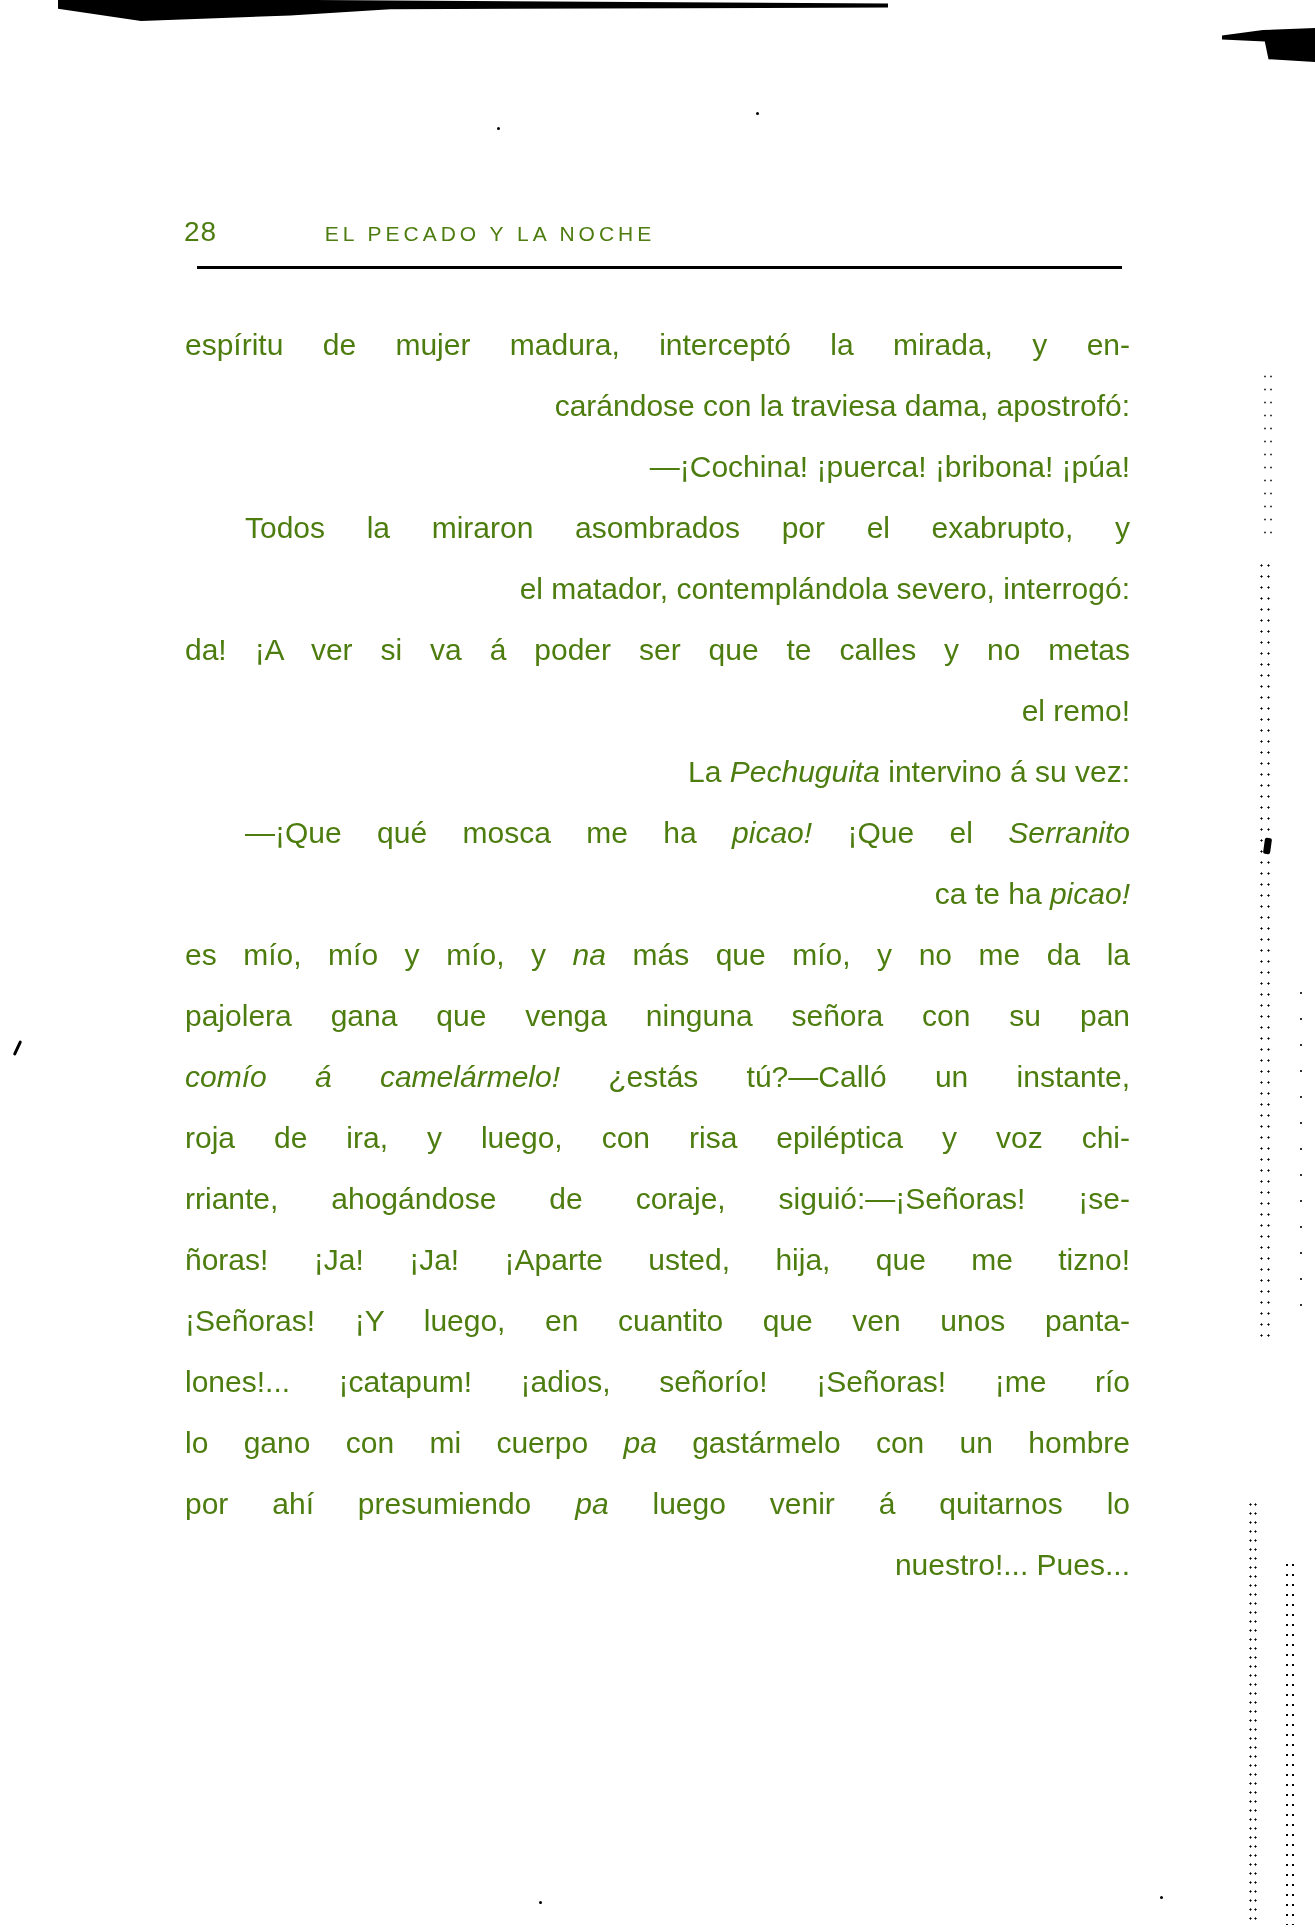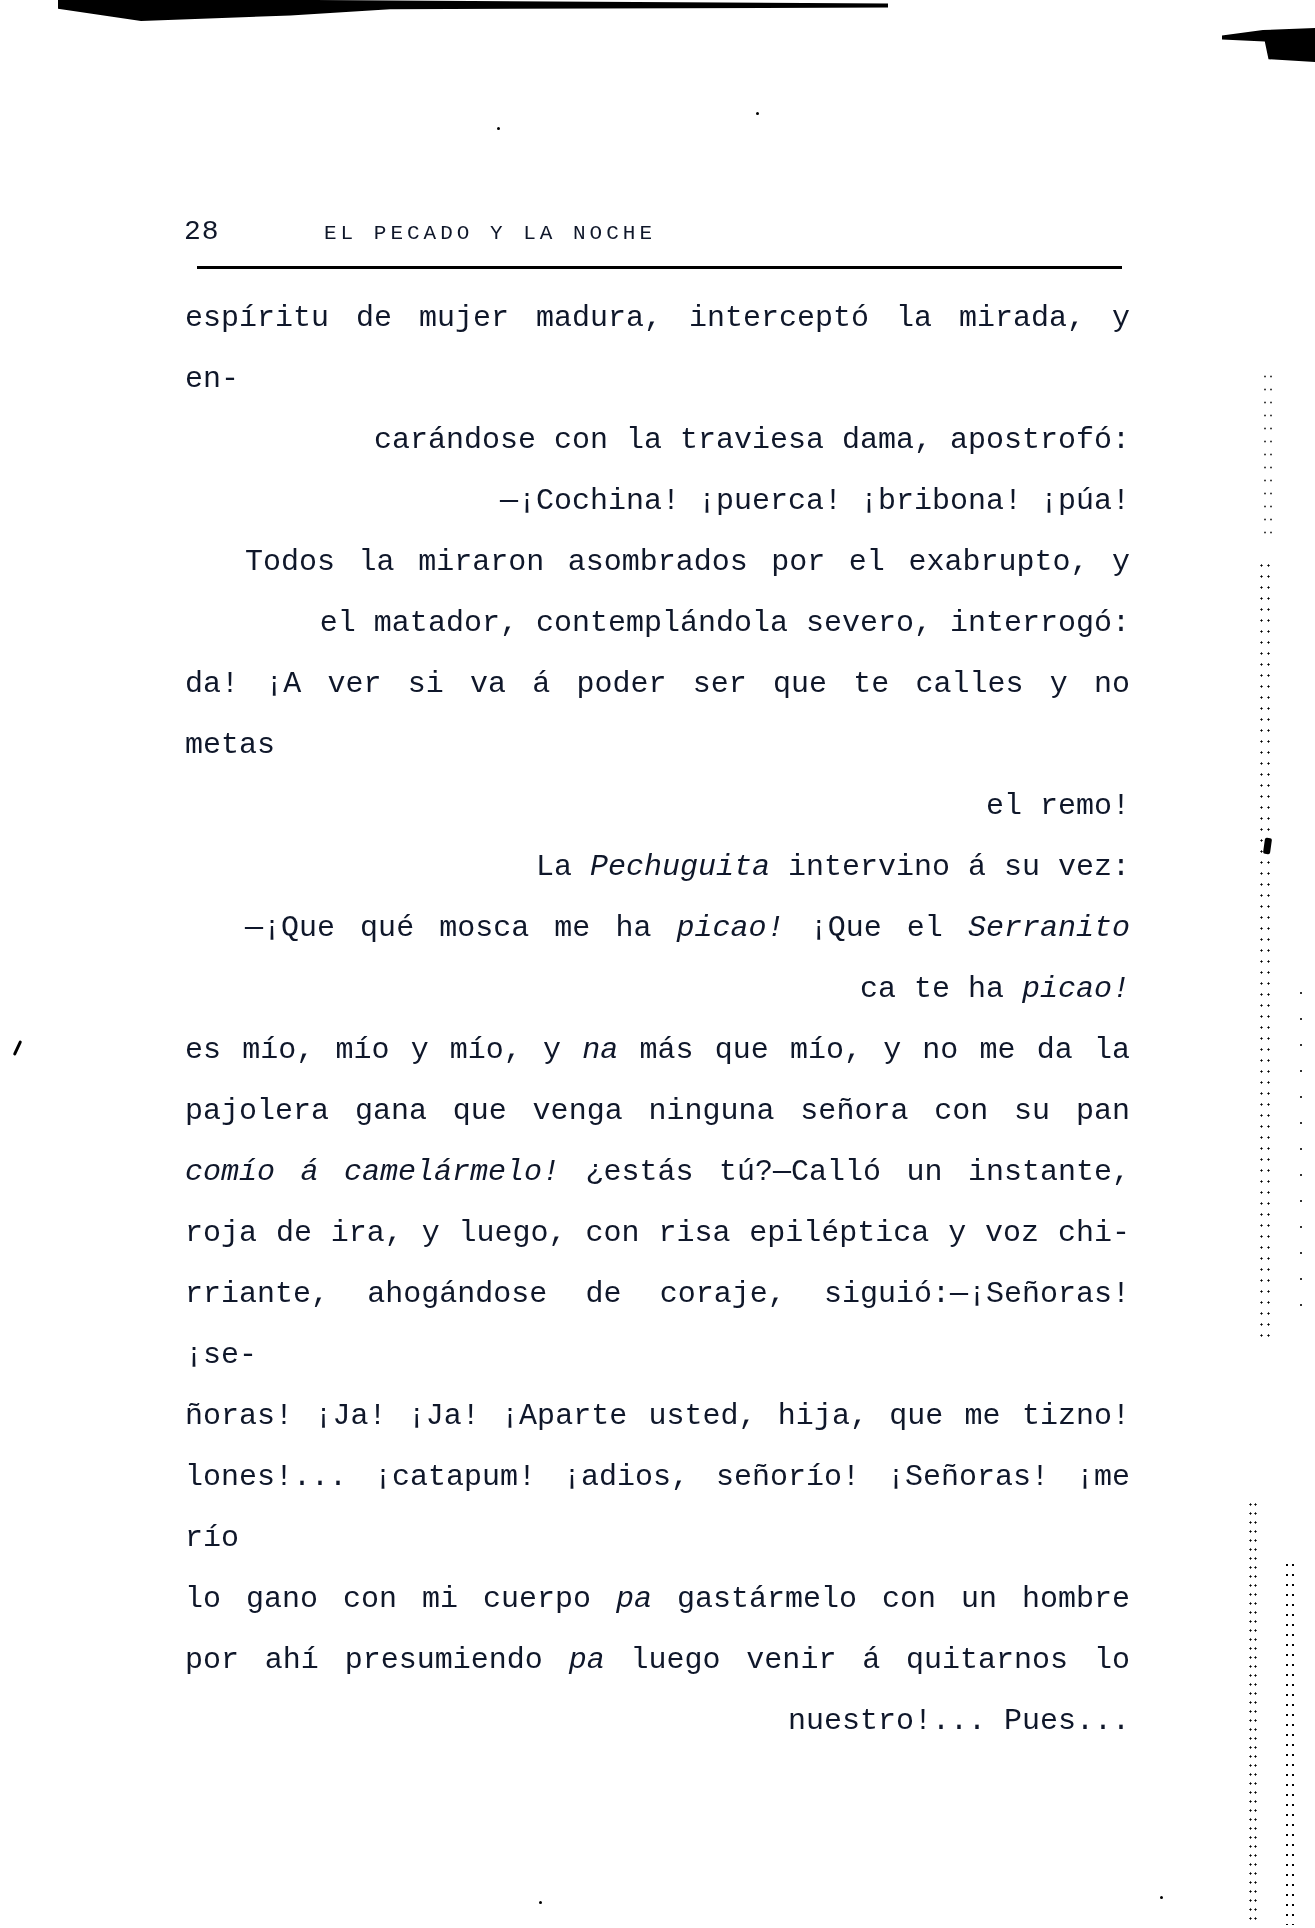--- a/index.html
+++ b/index.html
@@ -1,39 +1,39 @@
 <!DOCTYPE html>
 <html><head>
 <meta charset="utf-8">
 <style>
   html,body{margin:0;padding:0;background:#ffffff;}
   .page{
     position:relative;
     width:1315px;height:1928px;
-    background:#ffffff;color:#0f172a;
-    font-family:Liberation Mono, monospace;
+    background:#ffffff;color:#4d7c0f;
+    font-family:Liberation Sans, sans-serif;
     overflow:hidden;
   }
   
   #page-number{
     position:absolute;left:184px;top:216px;
     font-size:28px;letter-spacing:1px;
   }
   #running-title{
     position:absolute;left:490px;top:222px;
     transform:translateX(-50%);
     font-size:21px;letter-spacing:4px;white-space:nowrap;text-align:center;
   }
   #header-rule{
     position:absolute;left:197px;top:266px;
     width:925px;height:3px;background:#000;
   }
   
   #body-text{
-    position:absolute;left:185px;top:288px;width:945px;
+    position:absolute;left:185px;top:314px;width:945px;
     font-size:30px;line-height:61px;
   }
   .line{text-align:right;white-space:normal;}
   .line.justify{text-align:justify;text-align-last:justify;}
   .line.indent{text-indent:60px;}
   .it{font-style:italic;}
   
   .artifact{position:absolute;background:#000;}
   #art-tl{
     left:58px;top:0;width:830px;height:22px;
@@ -101,19 +101,20 @@
       <div class="line"><span>el remo!</span></div>
       <div class="line indent"><span>La </span><span class="it">Pechuguita</span><span> intervino á su vez:</span></div>
       <div class="line indent justify"><span>—¡Que qué mosca me ha </span><span class="it">picao!</span><span> ¡Que el </span><span class="it">Serranito</span></div>
       <div class="line"><span>ca te ha </span><span class="it">picao!</span></div>
       <div class="line justify"><span>es mío, mío y mío, y </span><span class="it">na</span><span> más que mío, y no me da la</span></div>
       <div class="line justify"><span>pajolera gana que venga ninguna señora con su pan</span></div>
       <div class="line justify"><span class="it">comío á camelármelo!</span><span> ¿estás tú?—Calló un instante,</span></div>
       <div class="line justify"><span>roja de ira, y luego, con risa epiléptica y voz chi-</span></div>
       <div class="line justify"><span>rriante, ahogándose de coraje, siguió:—¡Señoras! ¡se-</span></div>
       <div class="line justify"><span>ñoras! ¡Ja! ¡Ja! ¡Aparte usted, hija, que me tizno!</span></div>
+      <div class="line justify"><span>¡Señoras! ¡Y luego, en cuantito que ven unos panta-</span></div>
       <div class="line justify"><span>lones!... ¡catapum! ¡adios, señorío! ¡Señoras! ¡me río</span></div>
       <div class="line justify"><span>lo gano con mi cuerpo </span><span class="it">pa</span><span> gastármelo con un hombre</span></div>
       <div class="line justify"><span>por ahí presumiendo </span><span class="it">pa</span><span> luego venir á quitarnos lo</span></div>
       <div class="line"><span>nuestro!... Pues...</span></div>
     </main>
 
 </div>
 
 </body></html>

